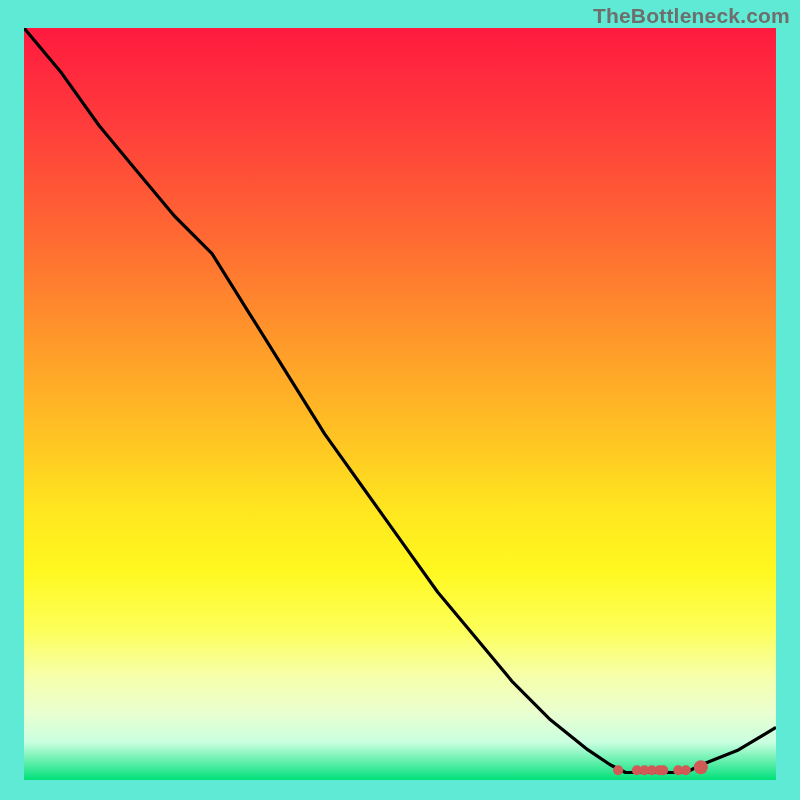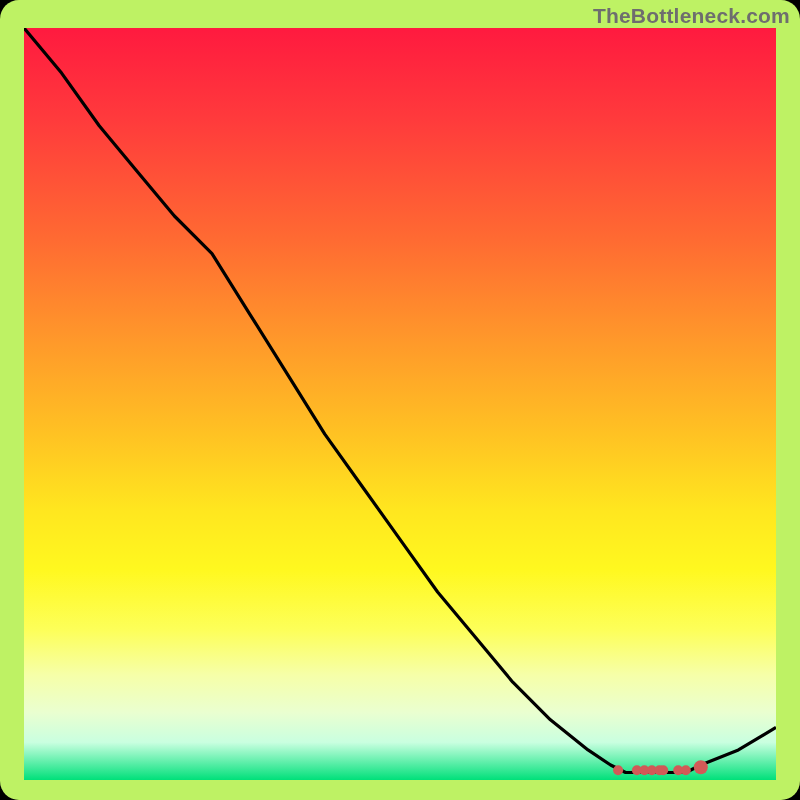--- a/index.html
+++ b/index.html
@@ -8,22 +8,21 @@
     width: 800px;
     height: 800px;
     background: #000;
     font-family: Arial, Helvetica, sans-serif;
     overflow: hidden;
   }
   .stage {
     position: relative;
     width: 800px;
     height: 800px;
-    background: #bef264;
-    border-radius: 19px;
+    background: #5eead4;
   }
   .watermark {
     position: absolute;
     top: 4px;
     right: 10px;
     color: #6e6e6e;
     font-size: 21px;
     font-weight: 600;
     letter-spacing: 0.2px;
     user-select: none;

